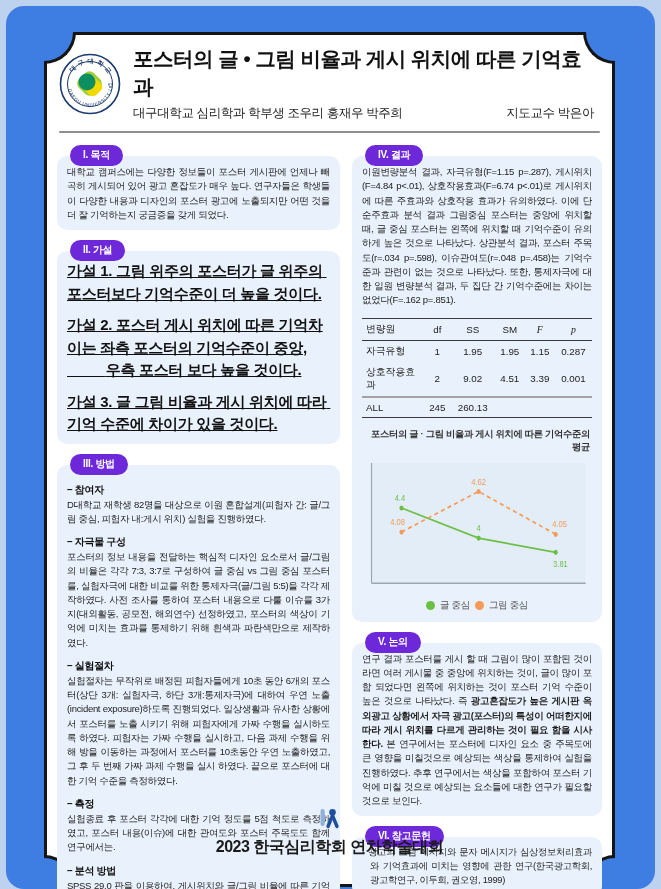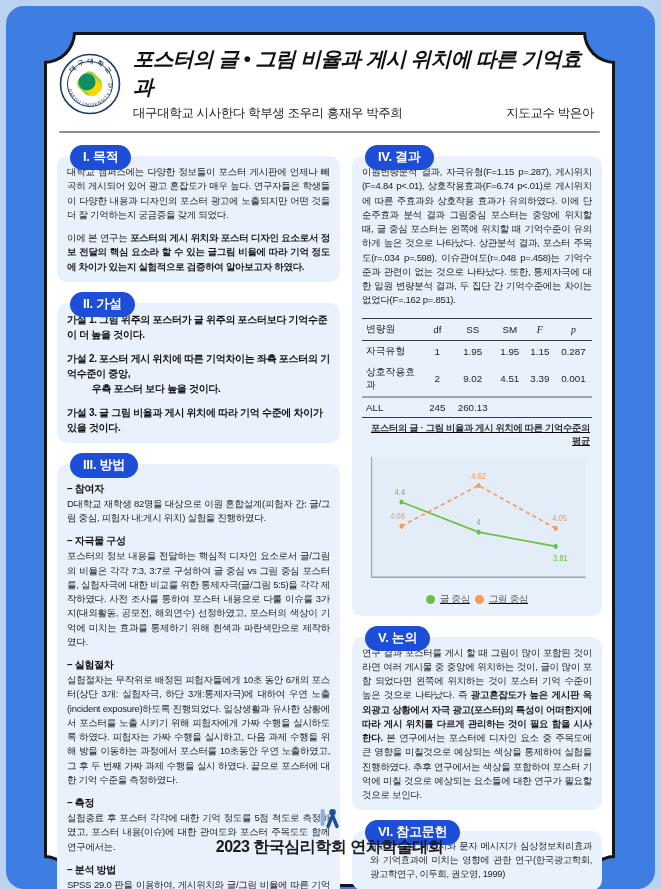--- a/index.html
+++ b/index.html
@@ -22,58 +22,58 @@
   .notch.tl { top:-3px; left:-3px; border-bottom:3px solid #151515; border-right:3px solid #151515; border-radius:0 0 100% 0; }
   .notch.tr { top:-3px; right:-3px; border-bottom:3px solid #151515; border-left:3px solid #151515; border-radius:0 0 0 100%; }
   .notch.bl { bottom:-3px; left:-3px; border-top:3px solid #151515; border-right:3px solid #151515; border-radius:0 100% 0 0; }
   .notch.br { bottom:-3px; right:-3px; border-top:3px solid #151515; border-left:3px solid #151515; border-radius:100% 0 0 0; }
 
   .card-inner { position:relative; padding:8px 8px 0 8px; height:100%; }
 
   .poster-header { display:flex; align-items:center; gap:12px; padding:2px 4px 0 4px; }
   .logo { flex:0 0 62px; }
   .header-text { flex:1; }
-  .poster-title { font-size:20.5px; font-weight:bold; color:#111; letter-spacing:-0.5px;font-style:italic; }
+  .poster-title { font-size:20.5px; font-weight:bold; color:#111; letter-spacing:-0.5px; }
   .byline { display:flex; justify-content:space-between; margin-top:4px; padding-right:6px; }
   .authors, .advisor { font-size:12.5px; color:#222; letter-spacing:-0.4px; }
   .divider { height:2px; background:#8f8f8f; margin:9px 4px 0 4px; border-radius:1px; }
 
   .columns { display:flex; gap:12px; padding:2px 2px 0 2px; }
   .col { flex:1; }
   .col.left { flex:0 0 283px; }
 
   .sec-box {
     position:relative; background:#e9f2fc; border-radius:10px;
     padding:9px 10px 8px 10px; margin-top:21px;
   }
   .pill {
     position:absolute; top:-11px; left:13px;
-    background:#1d4ed8; color:#fff; font-weight:bold; font-size:13px;
+    background:#6d28d9; color:#fff; font-weight:bold; font-size:10px;
     padding:3px 13px 4px 13px; border-radius:14px; letter-spacing:-0.3px;
     white-space:nowrap;
   }
   .body-text { font-size:9.5px; line-height:1.5; color:#1c1c1c; text-align:justify; letter-spacing:-0.3px; }
   .body-text + .body-text { margin-top:9px; }
-  .hypo { font-size:10px; line-height:1.5; font-weight:bold; color:#111; white-space:pre-wrap; letter-spacing:-0.3px; }
+  .hypo { font-size:15px; line-height:1.5; font-weight:bold; color:#111; white-space:pre-wrap; letter-spacing:-0.3px;text-decoration:underline; }
   .hypo + .hypo { margin-top:9px; }
   .sub-block { margin-top:9px; }
   .sub-block:first-child { margin-top:2px; }
   .sub-heading { font-size:10px; font-weight:bold; color:#111; letter-spacing:-0.3px; margin-bottom:1px; }
 
   
   .anova { width:100%; border-collapse:collapse; margin-top:10px;
            border-top:1.5px solid #3a3a3a; border-bottom:1.5px solid #3a3a3a; }
   .anova th { font-weight:normal; font-size:9.8px; color:#222; padding:4px 2px; border-bottom:1px solid #3a3a3a; }
   .anova td { font-size:9.8px; color:#222; padding:4px 2px; text-align:center; }
   .anova th.c0, .anova td.c0 { text-align:left; padding-left:4px; width:27%; }
   .anova th.italic { font-style:italic; font-family:"Liberation Serif","DejaVu Serif",serif; }
   .anova tr.all-row td { border-top:2px solid #a3a3a3; }
 
   
-  .chart-wrap { margin-top:4px;text-decoration:underline; }
+  .chart-wrap { margin-top:10px; }
   .chart-title { font-size:9.3px; font-weight:bold; color:#333; text-align:right; letter-spacing:-0.3px; padding-right:2px; }
   .chart-svg { width:100%; height:138px; margin-top:3px; display:block; }
   .legend { display:flex; justify-content:center; gap:5px; margin-top:4px; padding-bottom:2px;text-align:center; }
   .legend-item { display:flex; align-items:center; gap:5px; }
   .legend-dot { width:9px; height:9px; border-radius:50%; }
   .legend-label { font-size:9.5px; color:#555; letter-spacing:-0.3px; }
 
   .ref-item { font-size:9.3px; line-height:1.5; color:#1c1c1c; letter-spacing:-0.3px;
               padding-left:8px; text-indent:-8px; text-align:justify; }
 
@@ -110,36 +110,35 @@
         <text font-size="4.6" fill="#1a3a6b" letter-spacing="0.6">
           <textPath href="#arcBot" startOffset="8%">DAEGU UNIVERSITY 1956</textPath>
         </text>
         <rect x="20" y="20" width="21" height="21" rx="6" fill="#9fd038" transform="rotate(45 30.5 30.5)"></rect>
         <rect x="26" y="26" width="16" height="16" rx="5" fill="#f3d900" transform="rotate(45 34 34)"></rect>
         <circle cx="28" cy="29" r="8.5" fill="#0e8f62"></circle>
       </svg>
       <div class="header-text">
         <div class="poster-title">포스터의 글 • 그림 비율과 게시 위치에 따른 기억효과</div>
         <div class="byline">
-          <span class="authors">대구대학교 시사한다 학부생 조우리 홍재우 박주희</span>
+          <span class="authors">대구대학교 심리학과 학부생 조우리 홍재우 박주희</span>
           <span class="advisor">지도교수 박은아</span>
         </div>
       </div>
     </div>
 
     <div class="divider"></div>
 
     <div class="columns">
 
       <div class="col left">
 
         <div class="sec-box">
           <div class="pill">I. 목적</div>
           <p class="body-text">대학교 캠퍼스에는 다양한 정보들이 포스터 게시판에 언제나 빼곡히 게시되어 있어 광고 혼잡도가 매우 높다. 연구자들은 학생들이 다양한 내용과 디자인의 포스터 광고에 노출되지만 어떤 것을 더 잘 기억하는지 궁금증을 갖게 되었다.</p>
-          <p class="body-text"><span>이에 본 연구는 </span><b>포스터의 게시 위치와 포스터 디자인 요소로서 정보 전달의 핵심 요소라 할 수 있는 글그림 비율에 따라 기억 정도에 차이가 있는지 실험적으로 검증하여 알아보고자 하였다.</b></p>
         </div>
 
         <div class="sec-box">
           <div class="pill">II. 가설</div>
           <p class="hypo">가설 1. 그림 위주의 포스터가 글 위주의 포스터보다 기억수준이 더 높을 것이다.</p>
           <p class="hypo">가설 2. 포스터 게시 위치에 따른 기억차이는 좌측 포스터의 기억수준이 중앙,
           우측 포스터 보다 높을 것이다.</p>
           <p class="hypo">가설 3. 글 그림 비율과 게시 위치에 따라 기억 수준에 차이가 있을 것이다.</p>
         </div>
 

